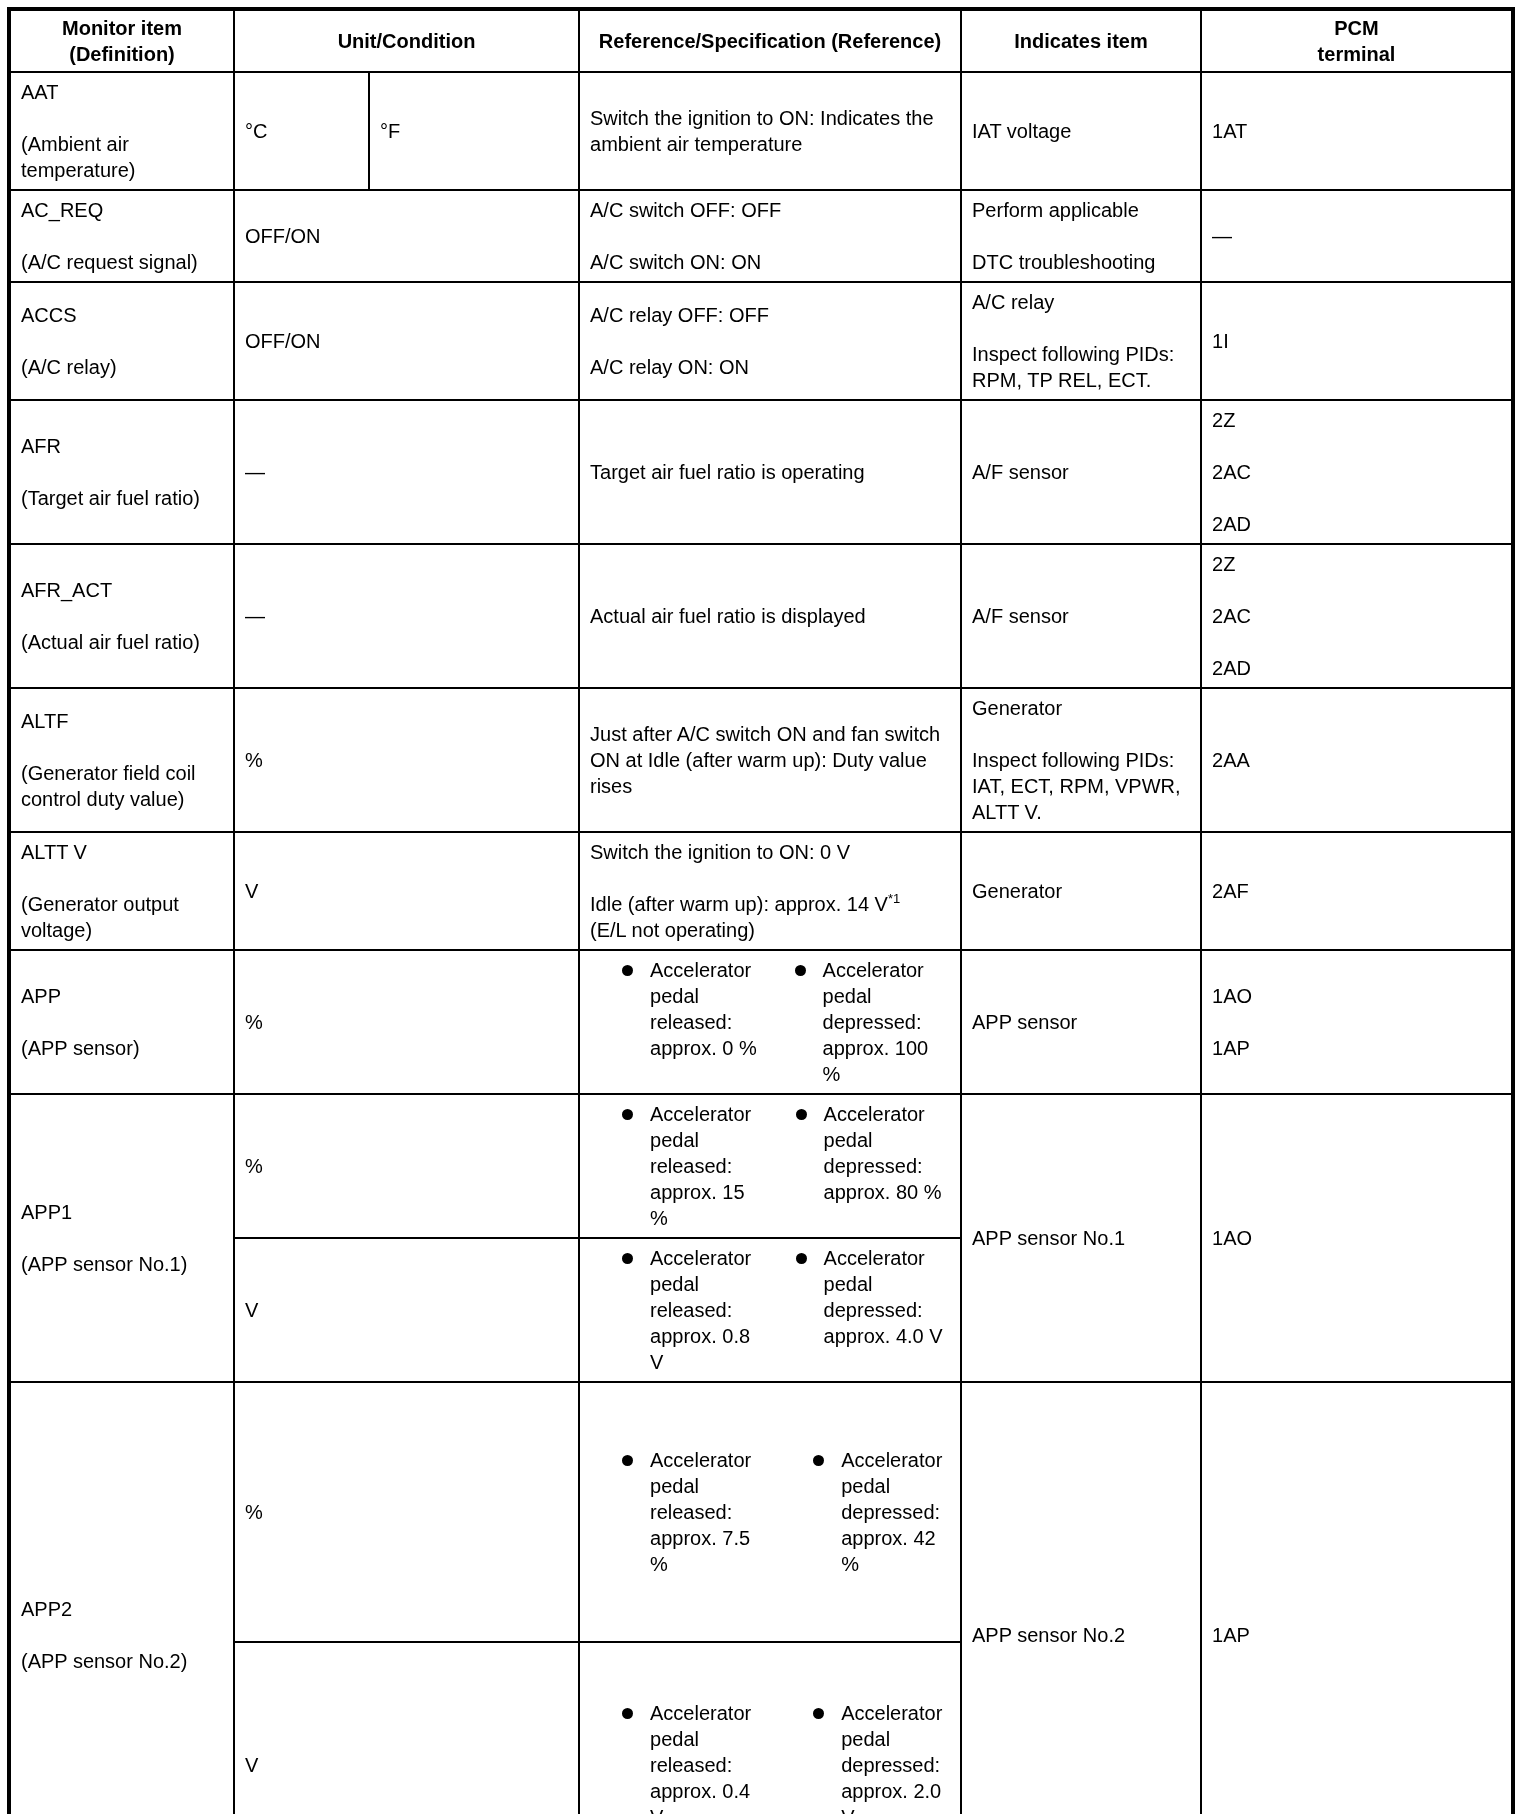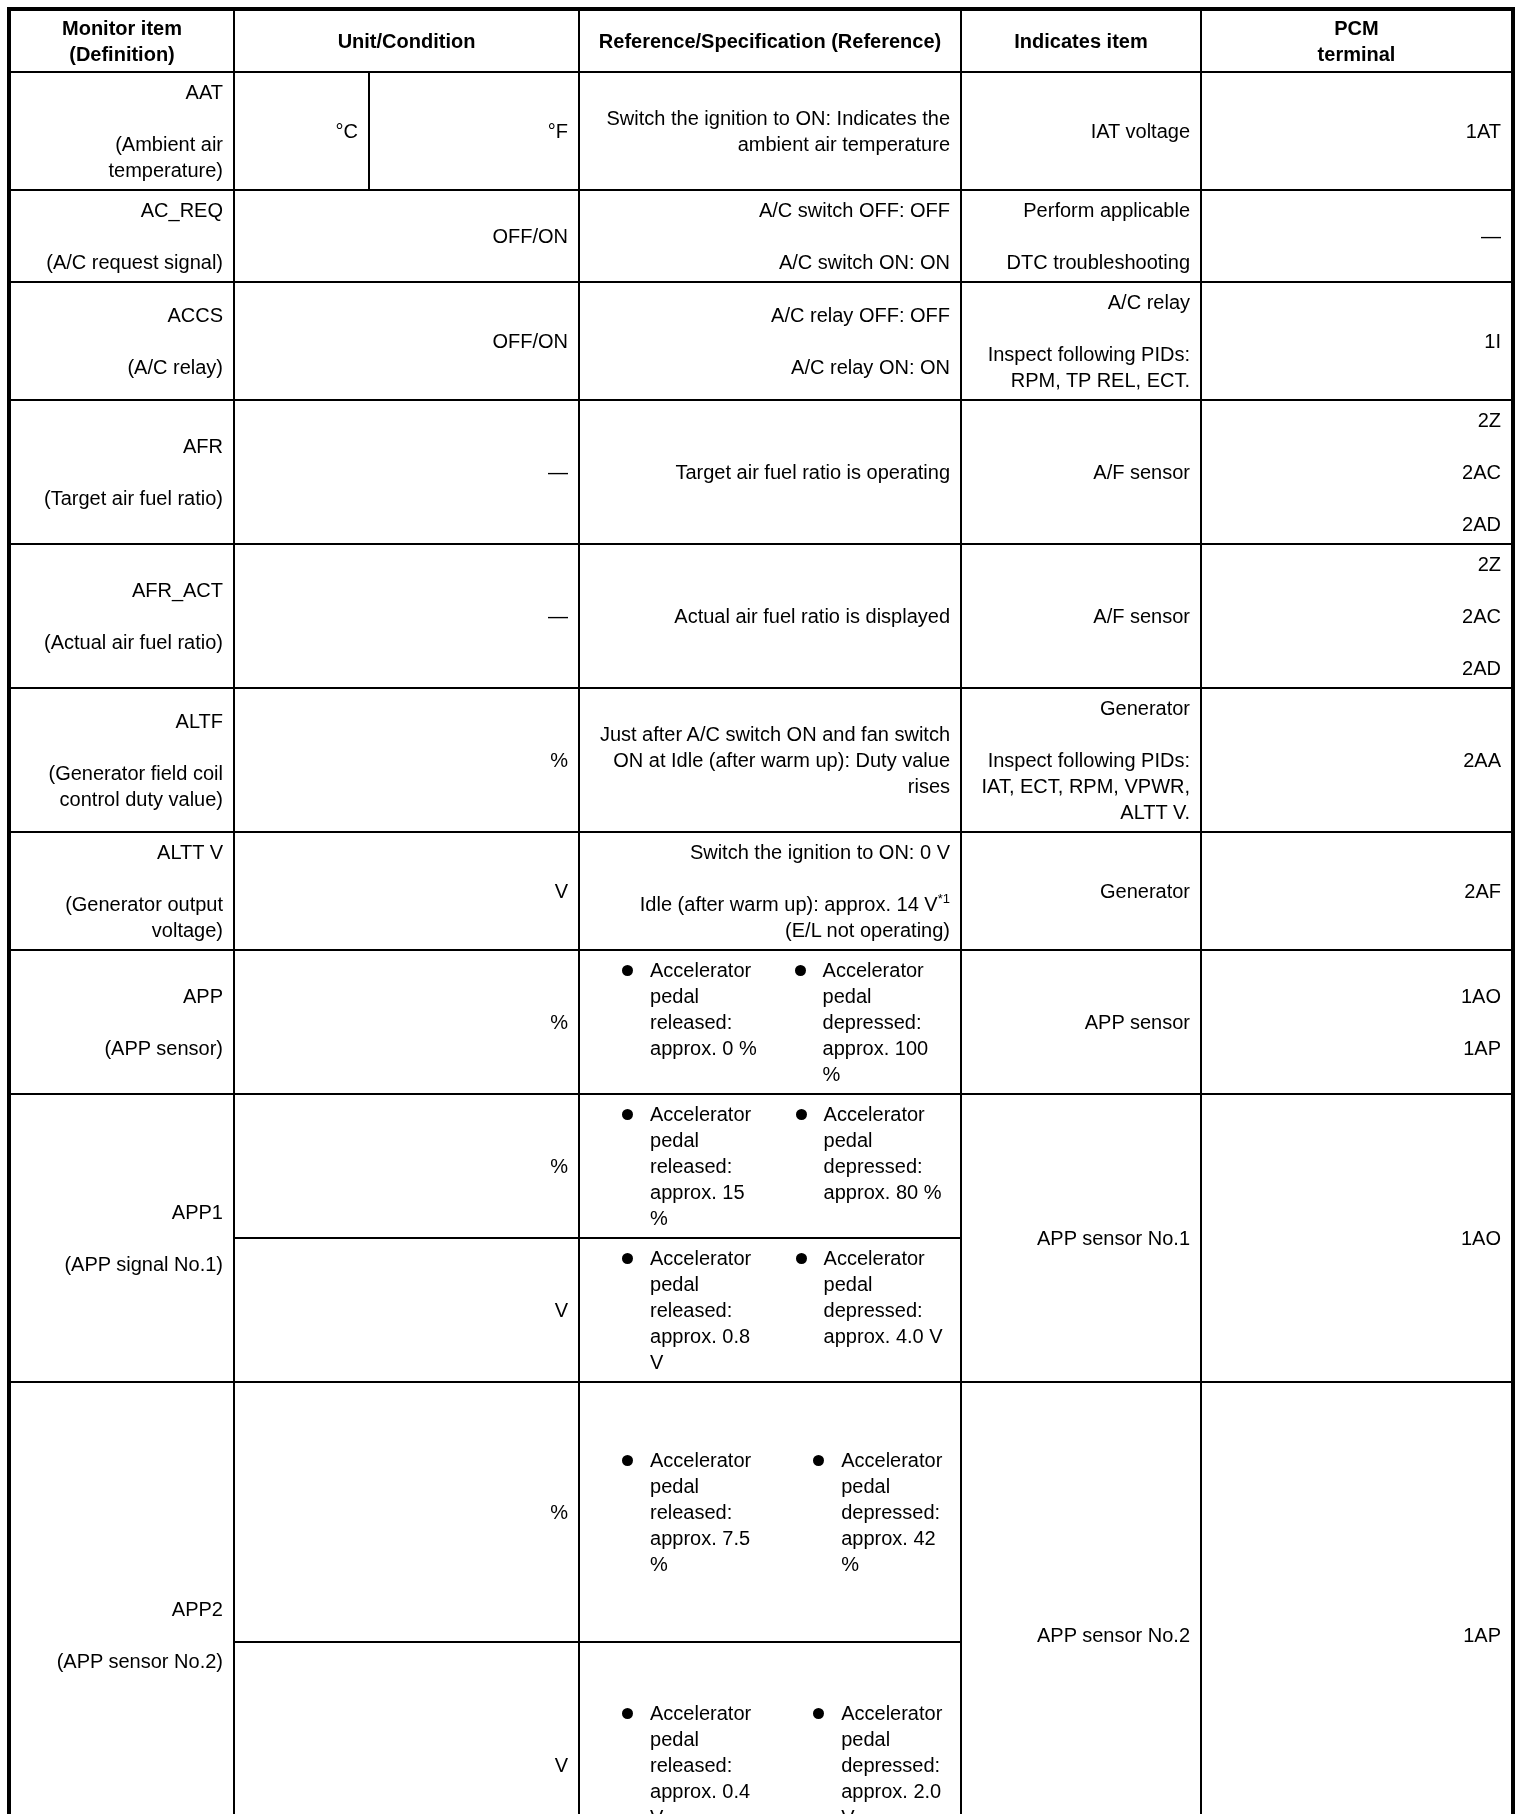--- a/index.html
+++ b/index.html
@@ -24,21 +24,21 @@
     vertical-align: middle;
     padding: 6px 10px;
     text-align: left;
   }
   .spec-table th {
     font-weight: bold;
     text-align: center;
     white-space: pre-line;
     padding: 4px 4px;
   }
-  .txt { display: block; white-space: pre-line; text-align: right; }
+  .txt { display: block; white-space: pre-line; }
   td.bullet-cell { padding: 6px 8px; }
   .bullets {
     display: flex;
     flex-direction: row;
     justify-content: center;
     gap: var(--bgap, 28px);
     padding-left: 34px;
     padding-right: 4px;
   }
   .bullet { display: flex; align-items: flex-start; gap: 17px; }
@@ -273,21 +273,21 @@
             <span class="txt">1AO
 
 1AP</span>
           </td>
     </tr>
 
     <tr style="height:138px">
       <td rowspan="2">
             <span class="txt">APP1
 
-(APP signal No.1)</span>
+(APP sensor No.1)</span>
           </td>
       <td colspan="2">
             <span class="txt">%</span>
           </td>
       <td class="bullet-cell">
         <div class="bullets" style="--bgap:30px">
           <div class="bullet">
                 <span class="dot"></span>
                 <span class="btxt">Accelerator pedal released:
 approx. 15 %</span>

